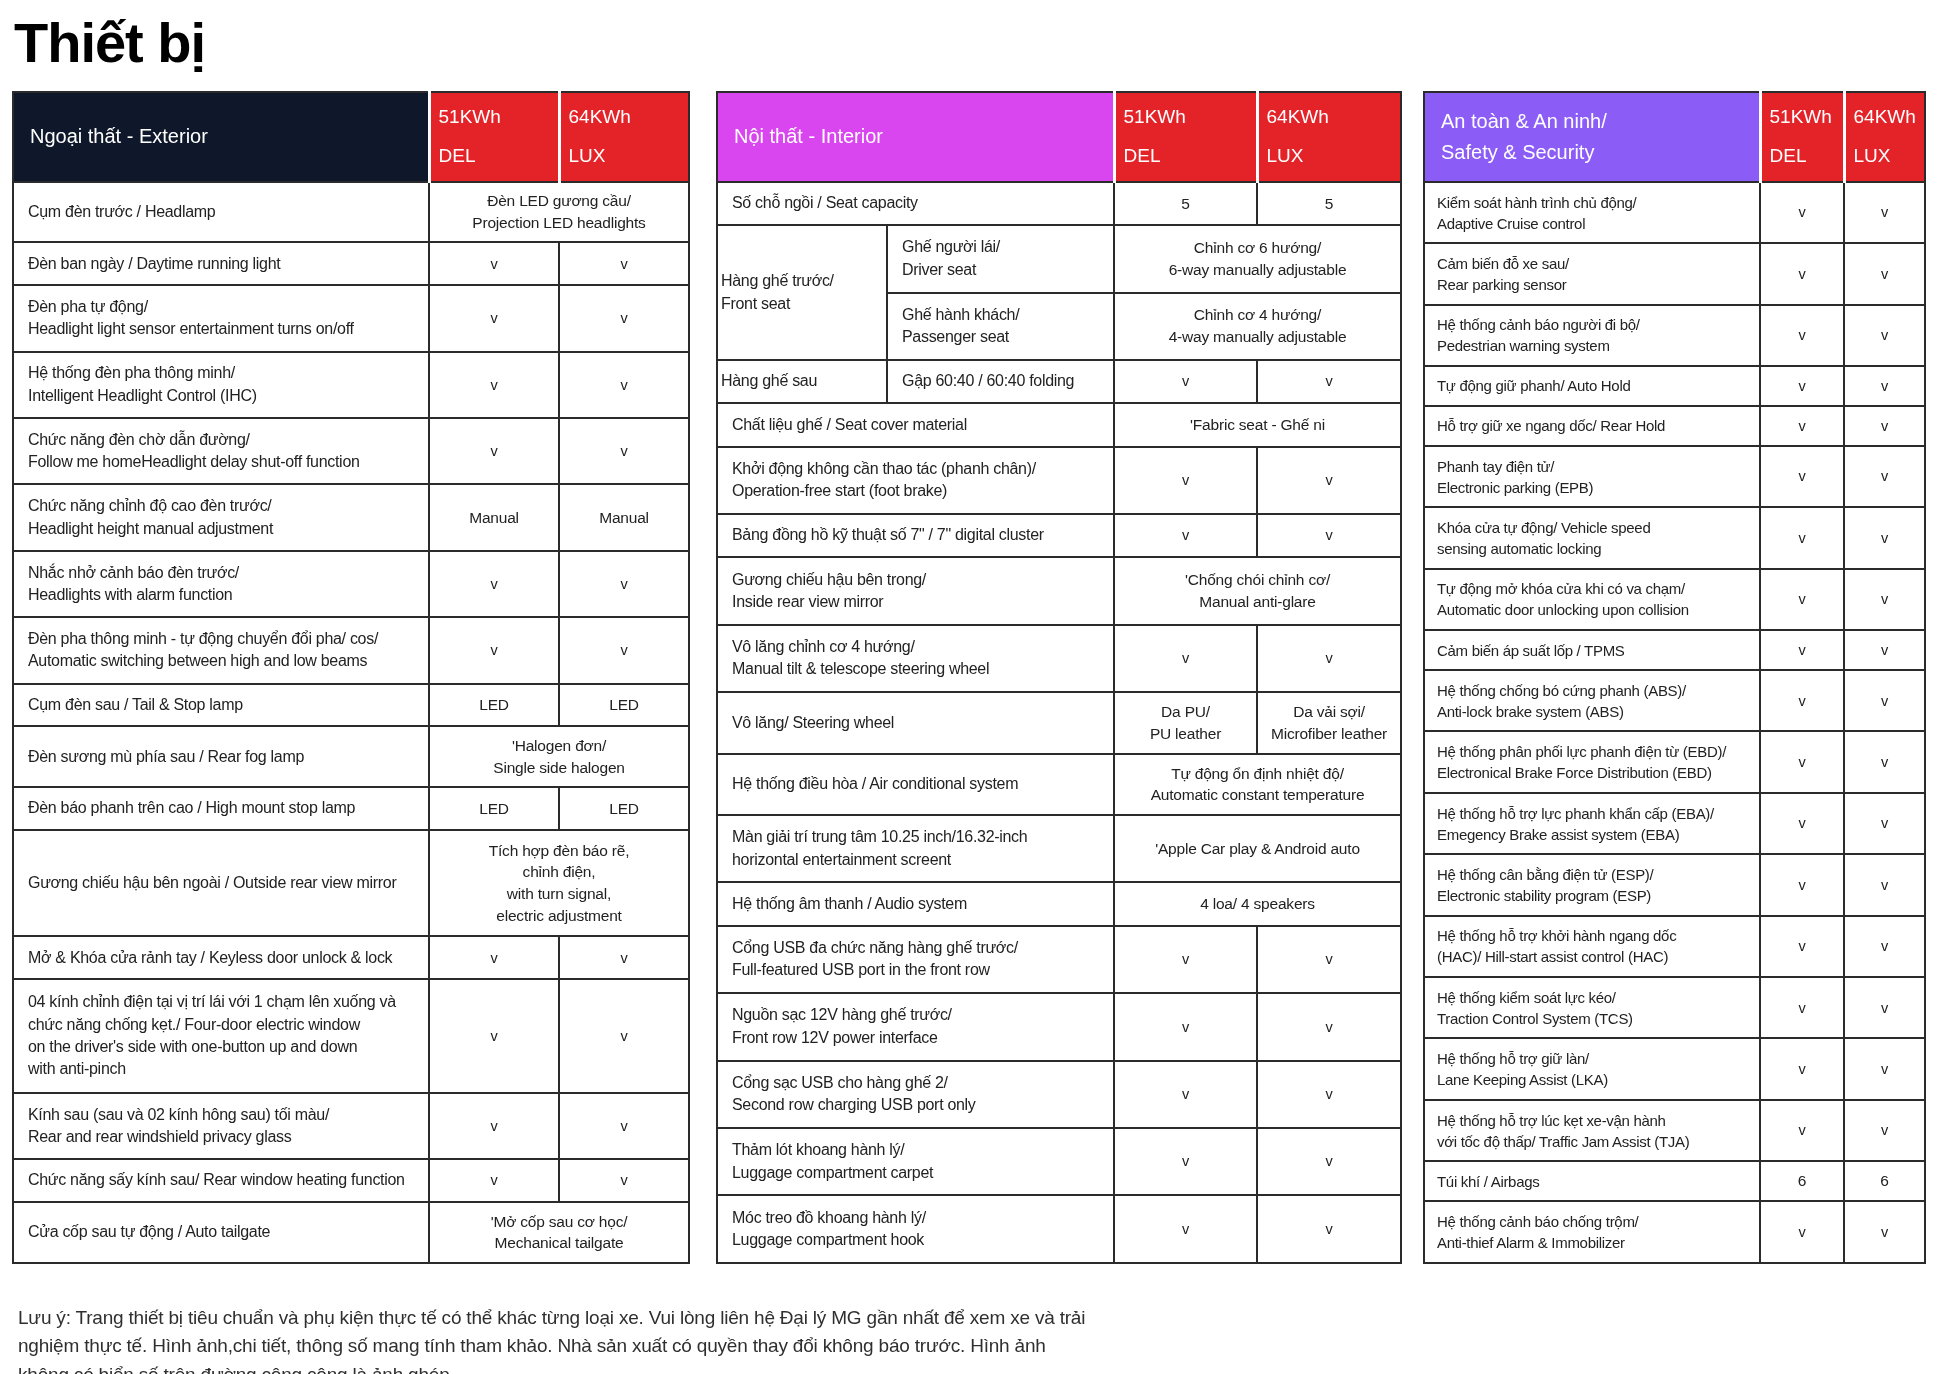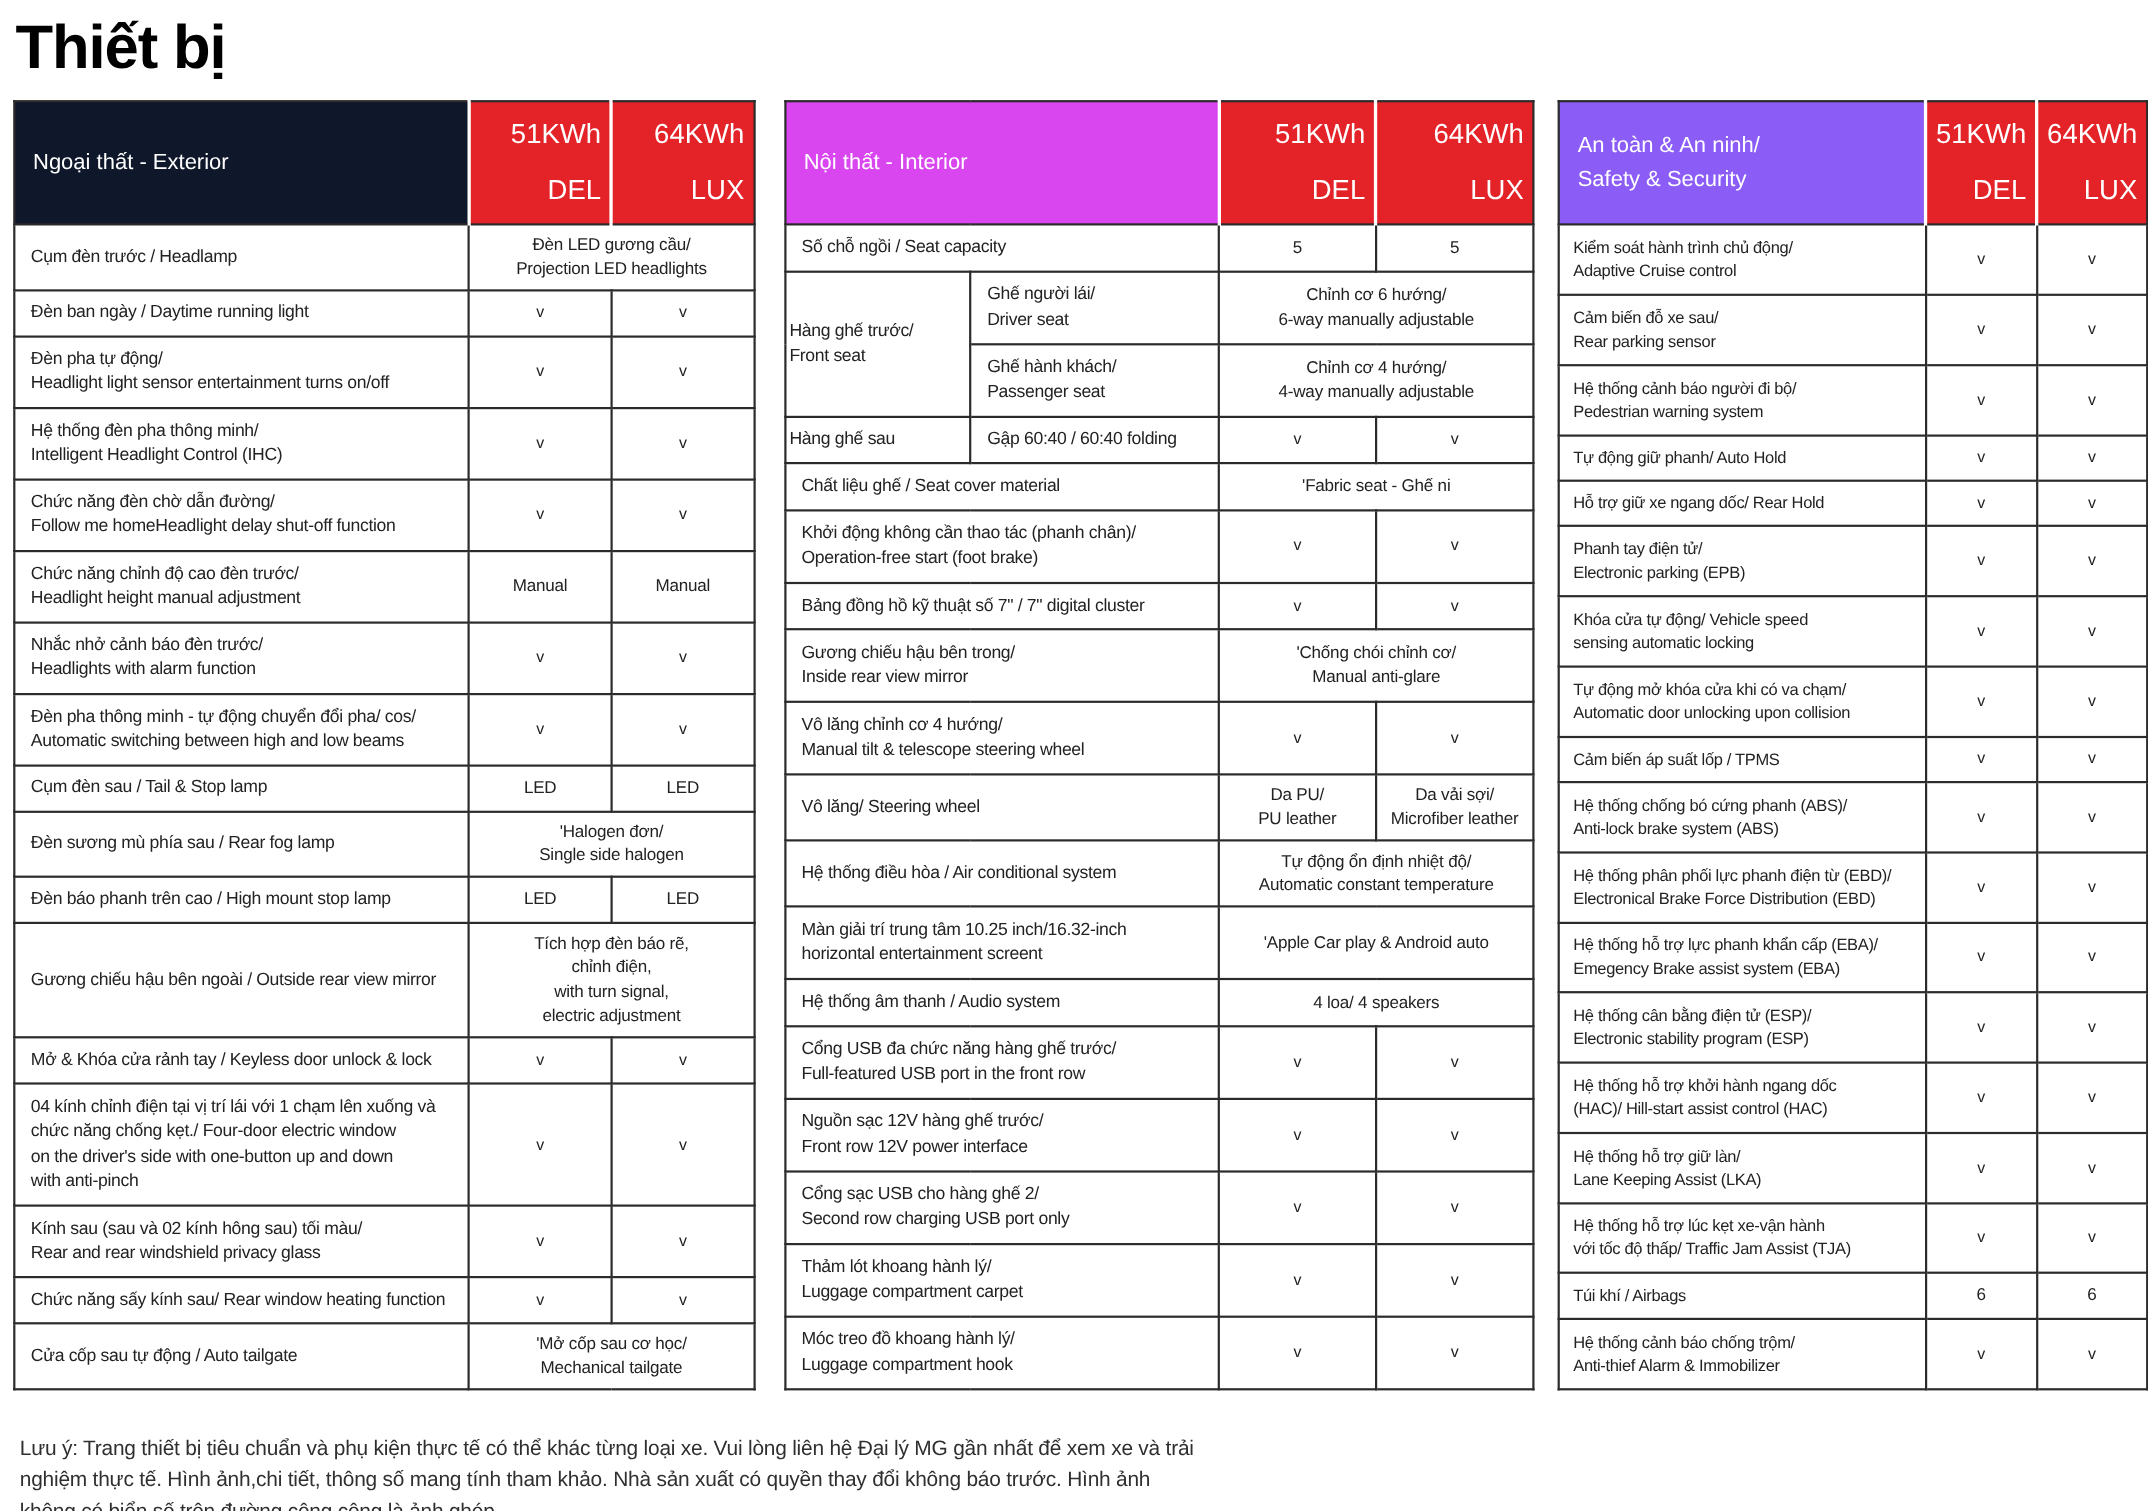--- a/index.html
+++ b/index.html
@@ -20,21 +20,21 @@
 
   .spec thead th {
     background:#E42329; color:#ffffff; font-weight:normal;
     height:90px; border:2px solid #2b2b2b; padding:4px 8px;
   }
   .spec thead th.sec {
     text-align:left; padding-left:16px; font-size:20px;
     white-space:pre-line; line-height:1.55;
   }
   .spec thead th.colh {
-    text-align:right; font-size:25px; white-space:pre-line; line-height:2.05;
+    text-align:left; font-size:19px; white-space:pre-line; line-height:2.05;
     border-left:3px solid #ffffff;
   }
   .spec td { border:2px solid #2b2b2b; vertical-align:middle; }
   .spec td.label {
     text-align:left; padding:8px 10px 8px 14px;
     font-size:16px; letter-spacing:-0.3px; line-height:1.4; white-space:pre-line; color:#222;
   }
   #safety-table td.label { font-size:15px; padding-left:12px; }
   .spec td.group { padding-left:3px; }
   .spec td.val {
@@ -387,20 +387,26 @@
             <td class="val check">v</td>
             <td class="val check">v</td>
           </tr>
           <tr>
             <td class="label">Hệ thống hỗ trợ khởi hành ngang dốc
 (HAC)/ Hill-start assist control (HAC)</td>
             <td class="val check">v</td>
             <td class="val check">v</td>
           </tr>
           <tr>
+            <td class="label">Hệ thống kiểm soát lực kéo/
+Traction Control System (TCS)</td>
+            <td class="val check">v</td>
+            <td class="val check">v</td>
+          </tr>
+          <tr>
             <td class="label">Hệ thống hỗ trợ giữ làn/
 Lane Keeping Assist (LKA)</td>
             <td class="val check">v</td>
             <td class="val check">v</td>
           </tr>
           <tr>
             <td class="label">Hệ thống hỗ trợ lúc kẹt xe-vận hành
 với tốc độ thấp/ Traffic Jam Assist (TJA)</td>
             <td class="val check">v</td>
             <td class="val check">v</td>

